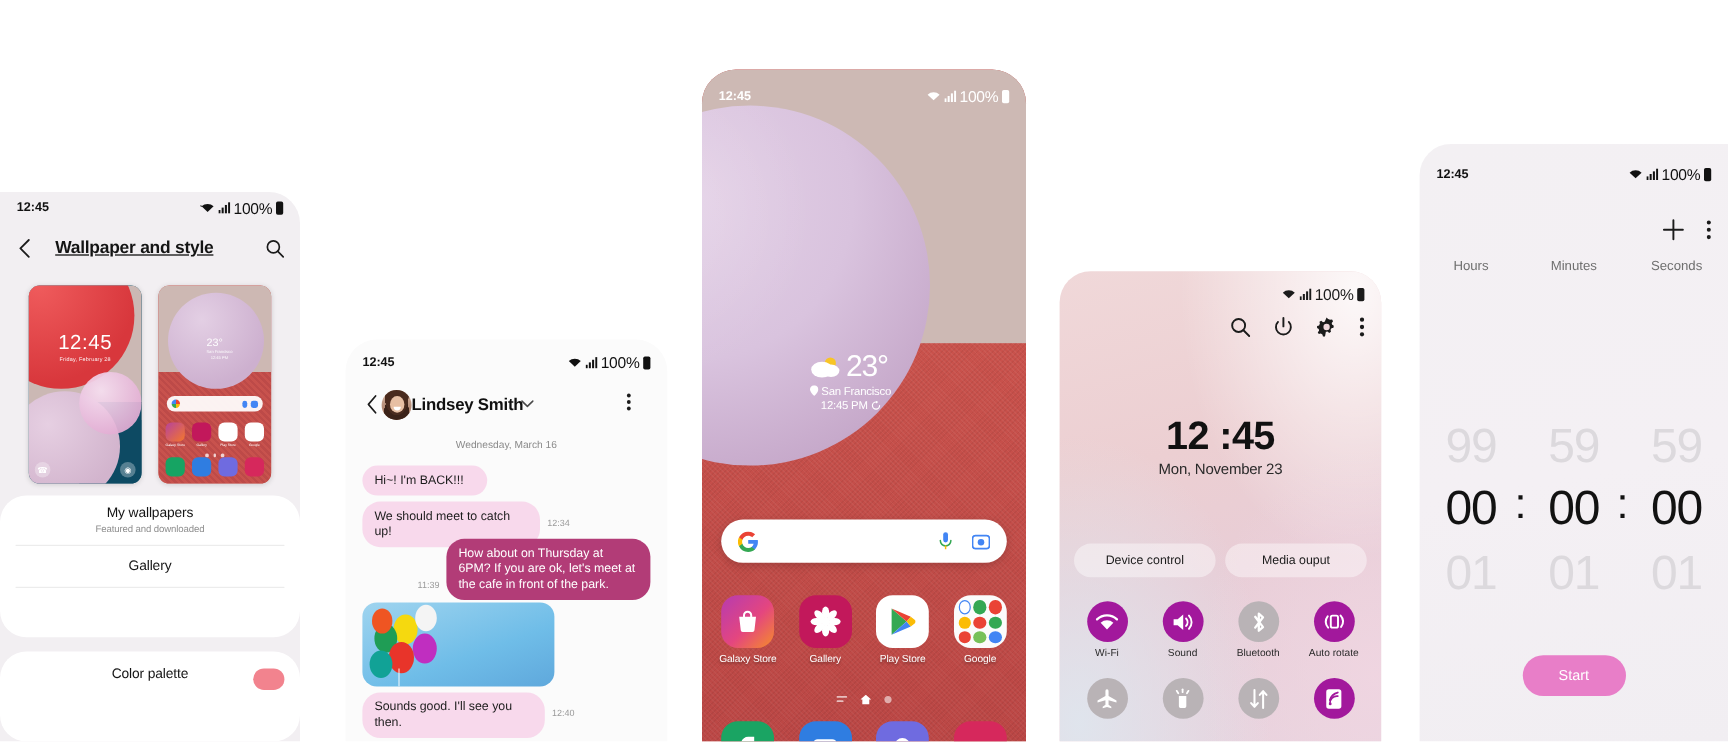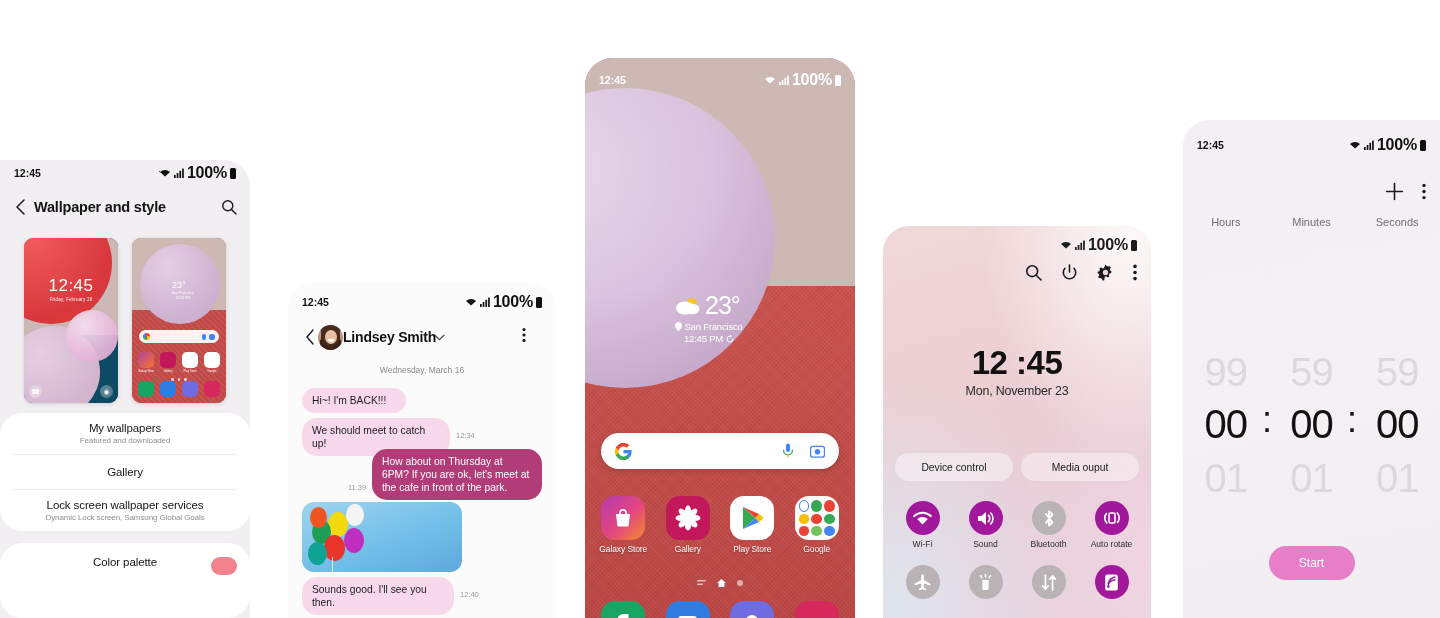--- a/index.html
+++ b/index.html
@@ -9,30 +9,30 @@
   .stage{position:absolute;inset:0;}
 
   
   .panel{position:absolute;overflow:hidden;}
 
   
   .statusbar{position:absolute;left:0;right:0;top:0;height:26px;
              display:flex;align-items:center;justify-content:space-between;
              padding:0 14px;box-sizing:border-box;font-size:10.5px;font-weight:700;}
   .sb-right{display:flex;align-items:center;gap:3px;}
-  .sb-right .pct{font-size:16px;font-weight:700;letter-spacing:-.2px;}
+  .sb-right .pct{font-size:13px;font-weight:400;letter-spacing:-.2px;}
   .ico-wifi,.ico-sig{display:inline-block;}
   .batt{width:6px;height:11px;border-radius:1.5px;display:inline-block;}
 
   
   #p1{left:0;top:160px;width:250px;height:458px;background:#f2eff2;
       border-top-right-radius:26px;}
   #p1 .statusbar{color:#111;}
   .p1-appbar{position:absolute;top:26px;left:0;right:0;height:42px;
-             display:flex;align-items:center;padding:0 10px;box-sizing:border-box;gap:4px;}
+             display:flex;align-items:center;padding:0 10px;box-sizing:border-box;gap:16px;text-decoration:underline;}
   .p1-back{width:20px;height:20px;display:flex;align-items:center;justify-content:center;cursor:pointer;}
   .p1-title{font-size:14.5px;font-weight:700;color:#141414;flex:1;letter-spacing:-.2px;}
   .p1-search{width:22px;height:22px;display:flex;align-items:center;justify-content:center;cursor:pointer;}
 
   .p1-previews{position:absolute;top:78px;left:0;right:0;height:165px;
                display:flex;gap:14px;justify-content:center;}
   .pv{width:94px;height:165px;border-radius:9px;overflow:hidden;position:relative;
       box-shadow:0 1px 4px rgba(0,0,0,.13);}
 
   
@@ -281,24 +281,20 @@
     <div class="p1-card" id="p1-card1">
       <div class="p1-row">
         <div class="ttl">My wallpapers</div>
         <div class="sub">Featured and downloaded</div>
       </div>
       <div class="p1-div"></div>
       <div class="p1-row" style="padding-top:11px;padding-bottom:11px">
         <div class="ttl">Gallery</div>
       </div>
       <div class="p1-div"></div>
-      <div class="p1-row">
-        <div class="ttl">Lock screen wallpaper services</div>
-        <div class="sub">Dynamic Lock screen, Samsung Global Goals</div>
-      </div>
     </div>
 
     <div class="p1-card" id="p1-card2">
       <div class="p1-row" style="padding-top:13px">
         <div class="ttl">Color palette</div>
         <div class="p1-swatch"></div>
       </div>
     </div>
   </div>
 

